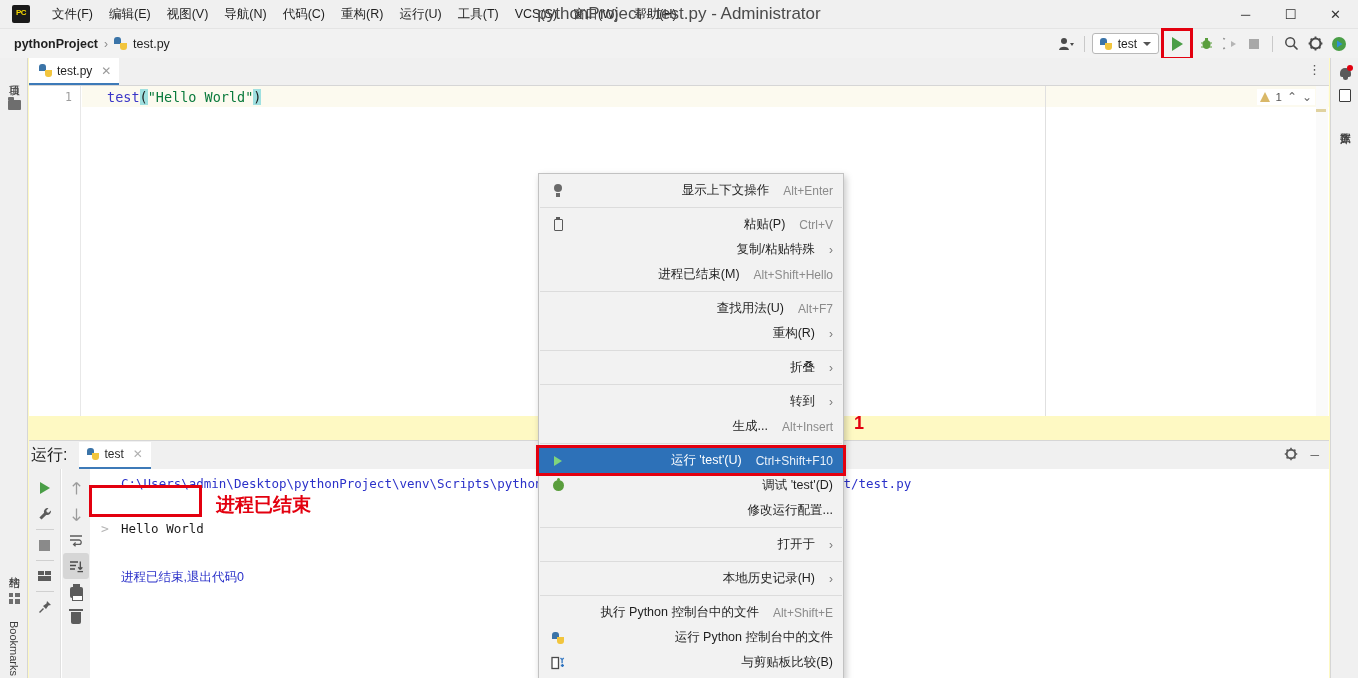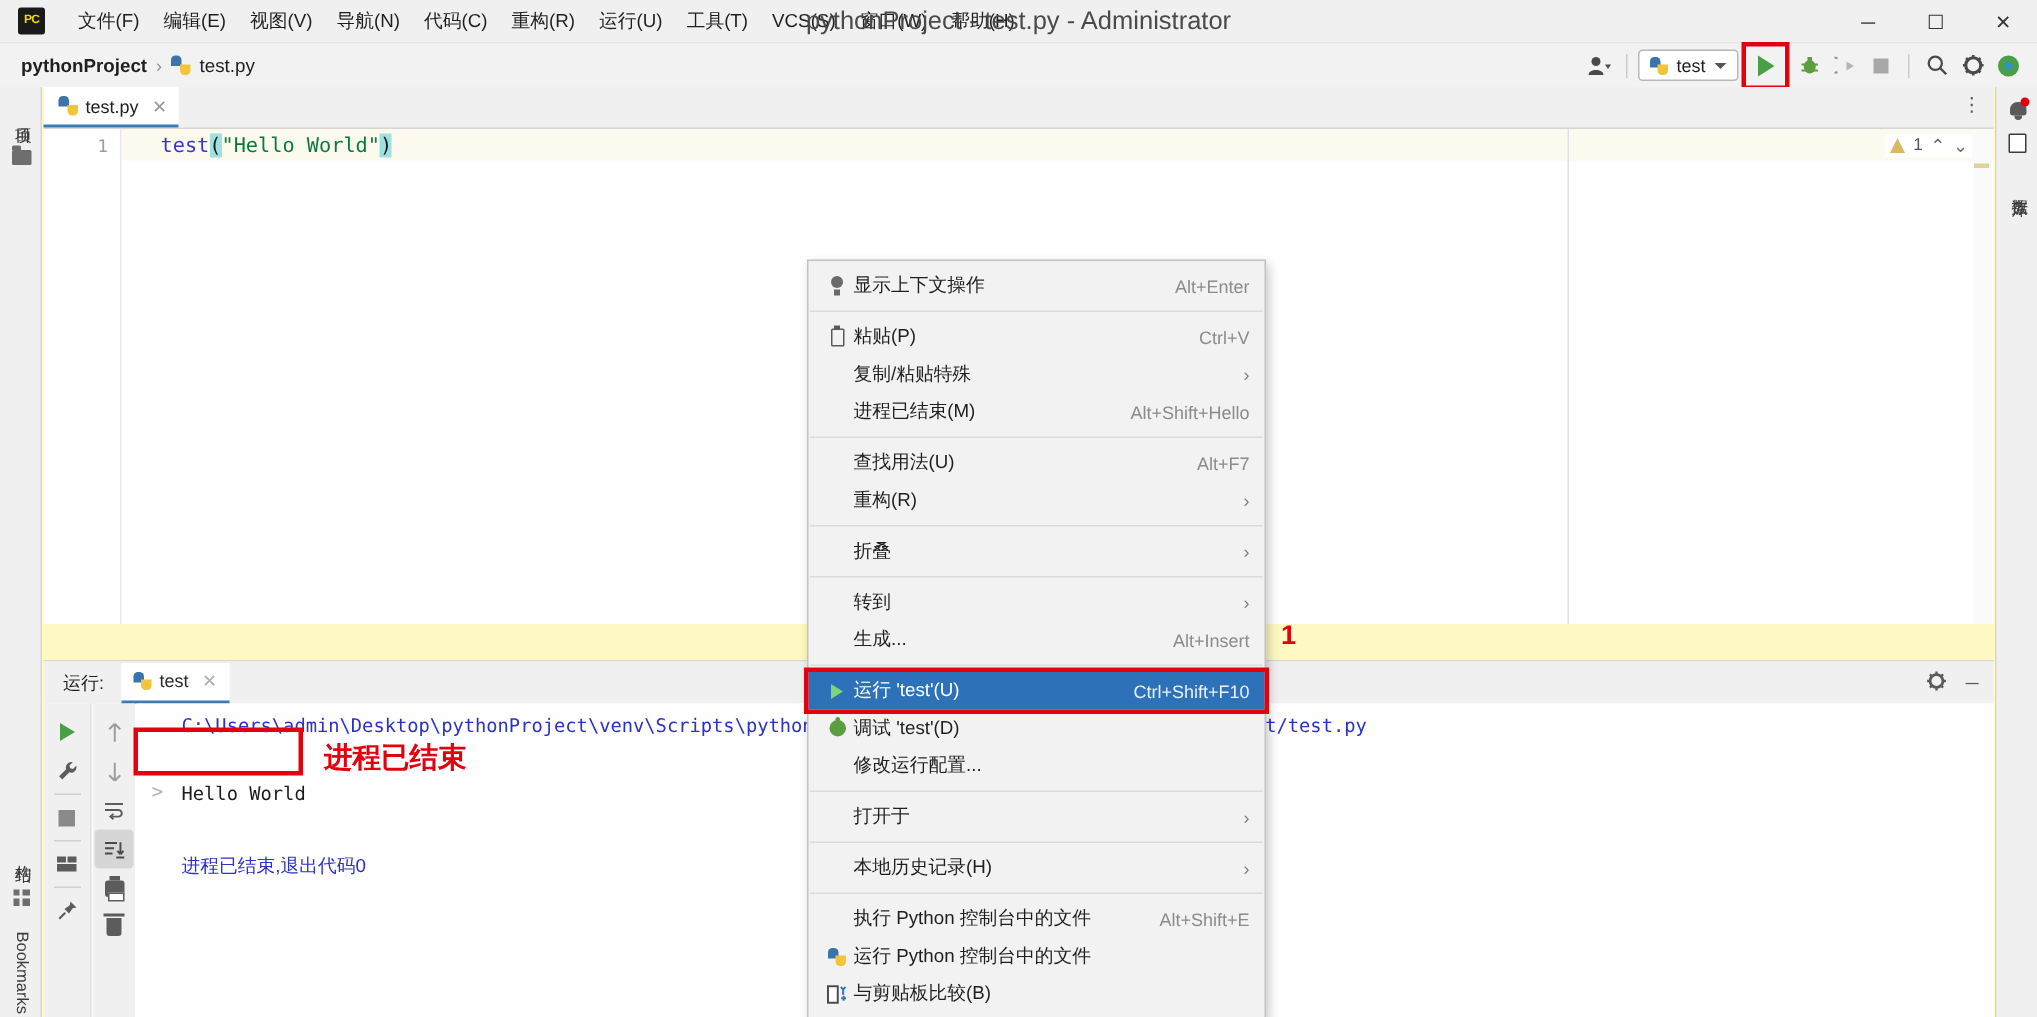--- a/index.html
+++ b/index.html
@@ -76,21 +76,21 @@
   .errstrip{position:absolute;right:1px;top:0;width:12px;height:330px;background:#fafafa;}
   .warnbox{position:absolute;right:14px;top:3px;display:flex;align-items:center;gap:5px;background:#fff;padding:1px 3px;}
   .warntri{width:0;height:0;border-left:5.5px solid transparent;border-right:5.5px solid transparent;border-bottom:10px solid #d9b868;}
   .warnnum{font-size:11.5px;color:#555;}
   .chev{color:#6b6b6b;font-size:12px;}
   .scrollmark{position:absolute;right:2px;top:23px;width:10px;height:3px;background:#e0d2a0;}
 
   
   .runpanel{position:absolute;left:29px;top:440px;width:1300px;height:238px;background:#fff;border-top:1px solid #d6d6d6;}
   .runhdr{position:absolute;left:0;top:0;width:1300px;height:28px;background:#f0f0f0;display:flex;align-items:center;}
-  .runhdr .lab{margin-left:13px;font-size:12px;color:#1f1f1f;text-align:right;}
+  .runhdr .lab{margin-left:2px;font-size:16px;color:#1f1f1f;text-align:right;}
   .runtab{margin-left:12px;height:27px;display:flex;align-items:center;gap:5px;padding:0 8px;background:#fff;border-bottom:2px solid #3d7ab8;font-size:12px;}
   .runtab .x{color:#b0b0b0;margin-left:4px;}
   .runhdr-right{position:absolute;right:10px;top:0;height:28px;display:flex;align-items:center;gap:12px;color:#5a5a5a;}
 
   .runtoolL{position:absolute;left:0;top:28px;width:32px;height:210px;background:#f0f0f0;border-right:1px solid #e0e0e0;display:flex;flex-direction:column;align-items:center;padding-top:6px;gap:0;}
   .runtoolR{position:absolute;left:33px;top:28px;width:28px;height:210px;background:#f0f0f0;display:flex;flex-direction:column;align-items:center;padding-top:6px;}
   .rtbtn{width:26px;height:26px;display:flex;align-items:center;justify-content:center;color:#5c5c5c;}
   .rtbtn.sel{background:#d6d6d6;border-radius:3px;}
   .rtdiv{width:18px;height:1px;background:#d0d0d0;margin:2px 0;}
   .rtri{width:0;height:0;border-top:6px solid transparent;border-bottom:6px solid transparent;border-left:10px solid #4a9e47;}
@@ -112,21 +112,21 @@
   .prompt{position:absolute;left:10px;top:52px;color:#b6b6b6;font-size:13px;}
 
   
   .hello-box{position:absolute;left:89px;top:485px;width:113px;height:32px;border:3px solid #e3000f;}
   .ann-exec{position:absolute;left:216px;top:492px;font-size:19px;font-weight:bold;color:#e3000f;font-family:"DejaVu Sans","Liberation Sans",sans-serif;}
 
   
   .ctxmenu{position:absolute;left:538px;top:173px;width:306px;background:#f2f2f2;border:1px solid #c2c2c2;box-shadow:2px 3px 7px rgba(0,0,0,.22);padding:4px 0;}
   .ctxrow{height:25px;display:flex;align-items:center;padding:0 10px 0 8px;font-size:12.5px;color:#1f1f1f;position:relative;}
   .ctxrow .ic{width:22px;display:flex;align-items:center;justify-content:center;flex:none;}
-  .ctxrow .tx{flex:1;white-space:nowrap;}
+  .ctxrow .tx{flex:1;white-space:nowrap;text-align:right;}
   .ctxrow .sc{color:#8b8b8b;font-size:12px;margin-left:14px;white-space:nowrap;}
   .ctxrow .arr{color:#7a7a7a;font-size:12px;margin-left:14px;}
   .ctxrow.sel{background:#2d71b8;color:#fff;}
   .ctxrow.sel .sc{color:#e8f0f9;}
   .ctxsep{height:1px;background:#dcdcdc;margin:4px 1px;}
   .sel-hl{position:absolute;left:-3px;right:-3px;top:-3px;bottom:-3px;border:3px solid #e3000f;pointer-events:none;}
   .badge1{position:absolute;left:854px;top:413px;font-size:18px;font-weight:bold;color:#e3000f;}
 
   .bulb{width:10px;height:13px;position:relative;}
   .bulb::before{content:"";position:absolute;left:1px;top:0;width:8px;height:8px;border-radius:50%;background:#6a6a6a;}

